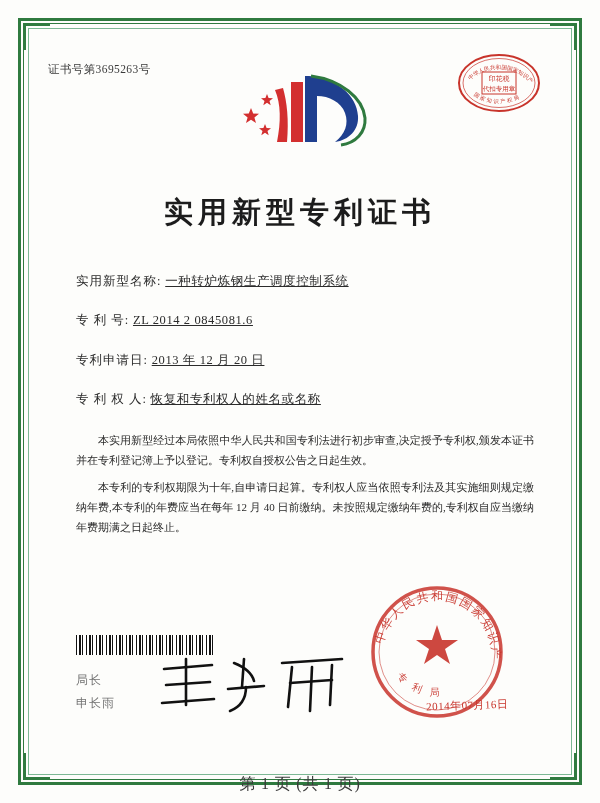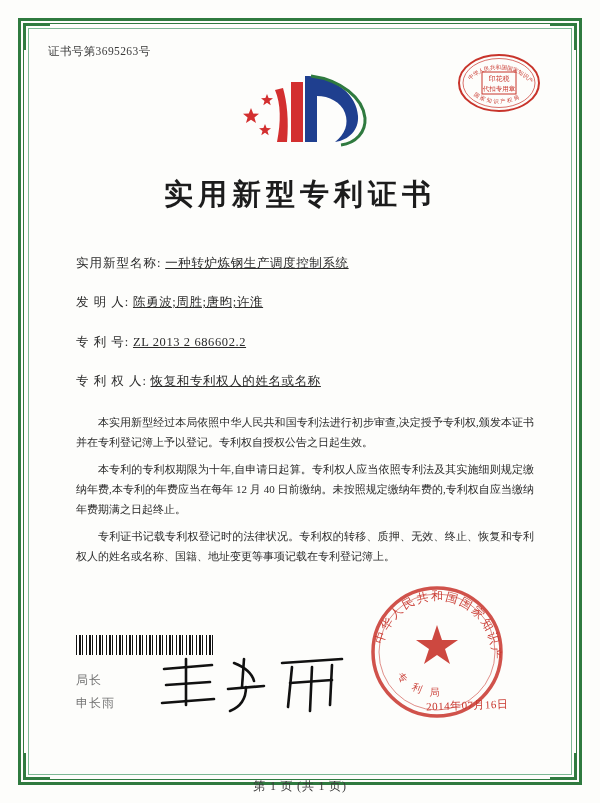--- a/index.html
+++ b/index.html
@@ -66,20 +66,21 @@
     top: 44px;
     right: 48px;
     bottom: 40px;
   }
 
   .cert-no {
     font-family: "Liberation Serif", serif;
     font-size: 11.5px;
     color: #3a3a3a;
     letter-spacing: 0.4px;
+    margin-top: 18px;
   }
 
   
   .top-stamp {
     position: absolute;
     right: 10px;
     top: 8px;
     width: 86px;
     height: 62px;
   }
@@ -192,21 +193,21 @@
     transform: rotate(-2deg);
   }
 
   .footer {
     position: absolute;
     left: 0;
     right: 0;
     bottom: 8px;
     text-align: center;
     font-family: "Liberation Serif", serif;
-    font-size: 12px;
+    font-size: 16px;
     color: #3a3a3a;
     letter-spacing: 0.8px;
   }
 </style>
 </head>
 <body>
 
 <div class="page">
 
   <div class="border-outer"></div>
@@ -254,37 +255,36 @@
     </div>
 
     <div class="main-title">实用新型专利证书</div>
 
     <div class="fields">
       <div class="field">
         <span class="lbl">实用新型名称:</span>
         <span class="val">一种转炉炼钢生产调度控制系统</span>
       </div>
       <div class="field">
-        <span class="lbl">发 明 人:</span>
-        <span class="val">陈勇波;周胜;唐昀;许淮</span>
+        <span class="lbl">专 利 号:</span>
+        <span class="val">ZL 2014 2 0845081.6</span>
       </div>
       <div class="field">
-        <span class="lbl">专 利 号:</span>
-        <span class="val">ZL 2013 2 686602.2</span>
+        <span class="lbl">专利申请日:</span>
+        <span class="val">2013 年 12 月 20 日</span>
       </div>
       <div class="field">
         <span class="lbl">专 利 权 人:</span>
         <span class="val">恢复和专利权人的姓名或名称</span>
       </div>
     </div>
 
     <div class="paragraphs">
       <p>本实用新型经过本局依照中华人民共和国专利法进行初步审查,决定授予专利权,颁发本证书并在专利登记簿上予以登记。专利权自授权公告之日起生效。</p>
       <p>本专利的专利权期限为十年,自申请日起算。专利权人应当依照专利法及其实施细则规定缴纳年费,本专利的年费应当在每年 12 月 40 日前缴纳。未按照规定缴纳年费的,专利权自应当缴纳年费期满之日起终止。</p>
-      <p>专利证书记载专利权登记时的法律状况。专利权的转移、质押、无效、终止、恢复和专利权人的姓名或名称、国籍、地址变更等事项记载在专利登记簿上。</p>
     </div>
 
     <div class="barcode"></div>
 
     <div class="sign-block">
       <div>局长</div>
       <div>申长雨</div>
     </div>
 
     <div class="handwriting">

